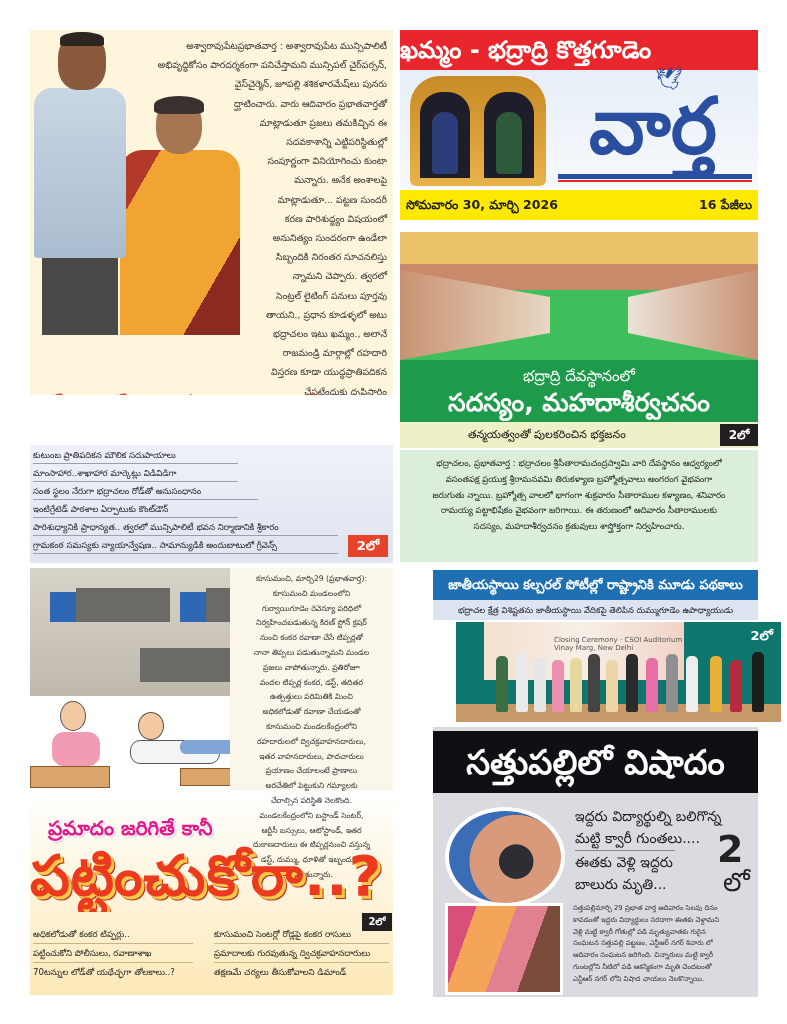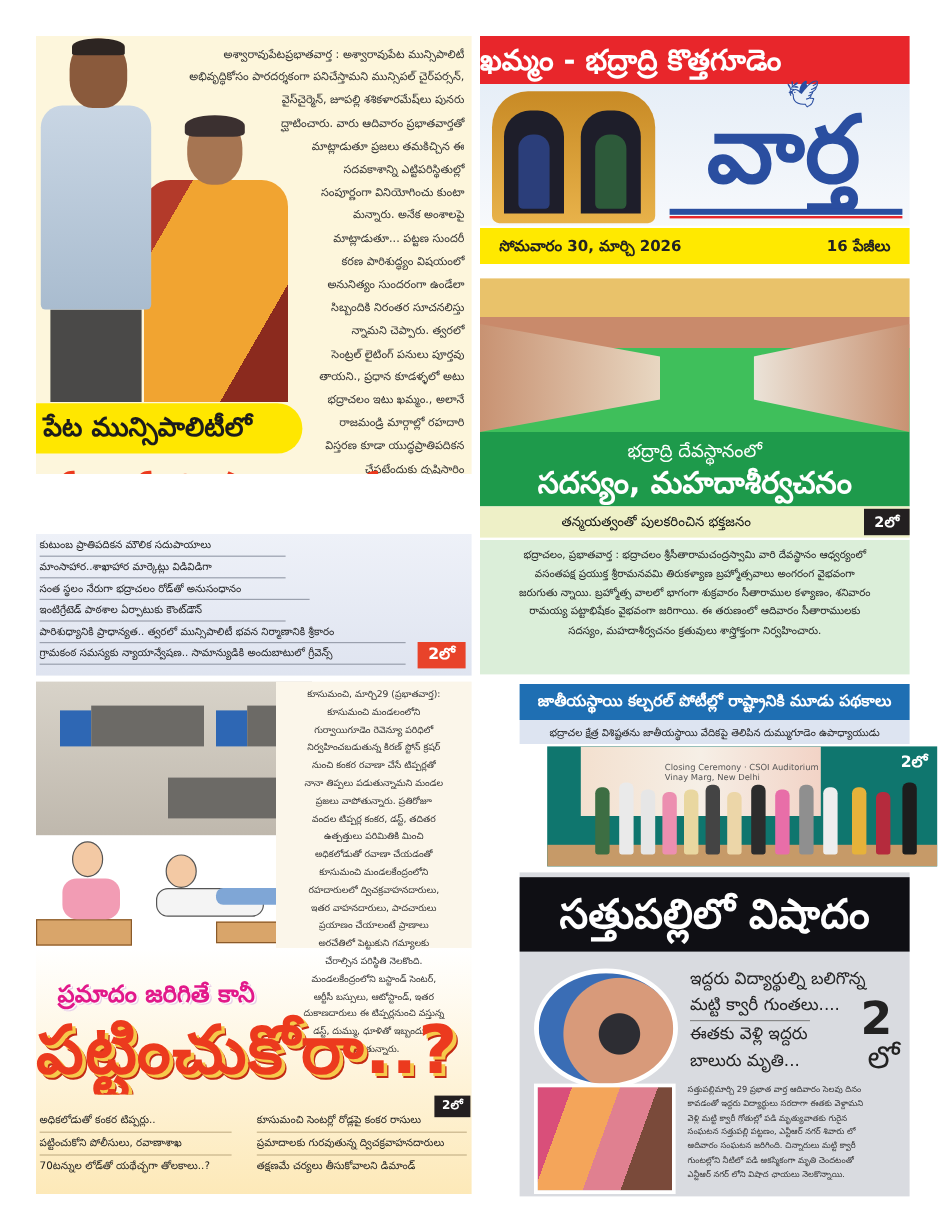--- a/index.html
+++ b/index.html
@@ -37,21 +37,21 @@
   .mast-red { left: 0; top: 0; width: 358px; height: 40px; background: #e8262b; color: #fff; font-size: 24px; font-weight: bold; line-height: 40px; text-align: left; white-space: nowrap; overflow: hidden; }
   .mast-mid { left: 0; top: 40px; width: 358px; height: 118px; background: linear-gradient(#e6eef7,#f7f9fc); }
   .temple { position: absolute; left: 10px; top: 6px; width: 136px; height: 110px; background: linear-gradient(#c88a25,#e8b24a); border-radius: 30px 30px 6px 6px; }
   .temple .niche { position: absolute; top: 16px; width: 50px; height: 86px; background: #1e1e2a; border-radius: 22px 22px 0 0; }
   .temple .n1 { left: 10px; } .temple .n2 { left: 74px; }
   .temple .deity { position: absolute; bottom: 4px; width: 26px; height: 62px; border-radius: 12px 12px 4px 4px; }
   .logo-wordmark { position: absolute; left: 155px; top: 12px; width: 196px; height: 88px; color: #2a4ea0; font-size: 78px; font-weight: bold; line-height: 88px; text-align: center; }
   .logo-bird { position: absolute; left: 255px; top: -4px; font-size: 22px; color: #2a4ea0; }
   .logo-rule-blue { position: absolute; left: 158px; top: 104px; width: 194px; height: 5px; background: #2a4ea0; }
   .logo-rule-red { position: absolute; left: 158px; top: 110px; width: 194px; height: 2px; background: #e8262b; }
-  .mast-date { left: 0; top: 160px; width: 358px; height: 30px; background: #ffe900; font-size: 12.5px; font-weight: bold; line-height: 30px; padding: 0 16px; display: flex; justify-content: space-between; }
+  .mast-date { left: 0; top: 160px; width: 358px; height: 30px; background: #ffe900; font-size: 12.5px; font-weight: bold; line-height: 30px; padding: 0 6px; display: flex; justify-content: space-between; }
 
   
   #temple-story { left: 400px; top: 232px; width: 358px; height: 330px; }
   .ts-photo { left: 0; top: 0; width: 358px; height: 128px; background: linear-gradient(#e9c26a 0 25%, #c98a6b 25% 45%, #3fbf5b 45% 100%); overflow: hidden; }
   .ts-photo .priests-l { position: absolute; left: 0; top: 38px; width: 150px; height: 90px; background: linear-gradient(90deg,#c89272,#e8d7c2); clip-path: polygon(0 0,100% 30%,100% 70%,0 100%); }
   .ts-photo .priests-r { position: absolute; right: 0; top: 38px; width: 130px; height: 90px; background: linear-gradient(270deg,#c89272,#ebe3d8); clip-path: polygon(0 30%,100% 0,100% 100%,0 70%); }
   .ts-green { left: 0; top: 128px; width: 358px; height: 62px; background: #1e9a4b; color: #fff; text-align: center; }
   .ts-kicker { display: block; font-size: 15px; line-height: 24px; padding-top: 4px; }
   .ts-head { display: block; font-size: 25px; font-weight: bold; line-height: 30px; white-space: nowrap; }
   .ts-sub { left: 0; top: 190px; width: 358px; height: 26px; background: #eef0c7; font-size: 11px; line-height: 26px; padding-left: 68px; color: #111; }
@@ -133,21 +133,20 @@
     <span class="lt-text-line">న్నామని చెప్పారు. త్వరలో</span>
     <span class="lt-text-line">సెంట్రల్ లైటింగ్ పనులు పూర్తవు</span>
     <span class="lt-text-line">తాయని., ప్రధాన కూడళ్ళలో అటు</span>
     <span class="lt-text-line">భద్రాచలం ఇటు ఖమ్మం., అలానే</span>
     <span class="lt-text-line">రాజమండ్రి మార్గాల్లో రహదారి</span>
     <span class="lt-text-line">విస్తరణ కూడా యుద్ధప్రాతిపదికన</span>
     <span class="lt-text-line">చేపట్టేందుకు దృష్టిసారిం</span>
     <span class="lt-text-line">చామని వారు వివరించారు.</span>
   </div>
 
-  <div class="abs kicker-yellow">పేట మున్సిపాలిటీలో</div>
   <div class="abs big-red-head">సుపరిపాలన..</div>
 </div>
 
 <div id="bullets-left" class="abs">
   <div class="bullet-line" style="top:2px;width:205px">కుటుంబ ప్రాతిపదికన మౌలిక సదుపాయాలు</div>
   <div class="bullet-line" style="top:20px;width:205px">మాంసాహార..శాఖాహార మార్కెట్లు విడివిడిగా</div>
   <div class="bullet-line" style="top:38px;width:225px">సంత స్థలం నేరుగా భద్రాచలం రోడ్‌తో అనుసంధానం</div>
   <div class="bullet-line" style="top:56px;width:205px">ఇంటిగ్రేటెడ్ పాఠశాల ఏర్పాటుకు కౌంట్‌డౌన్</div>
   <div class="bullet-line" style="top:74px;width:305px">పారిశుధ్యానికి ప్రాధాన్యత.. త్వరలో మున్సిపాలిటీ భవన నిర్మాణానికి శ్రీకారం</div>
   <div class="bullet-line" style="top:92px;width:305px">గ్రామకంఠ సమస్యకు న్యాయాన్వేషణ.. సామాన్యుడికి అందుబాటులో గ్రీవెన్స్</div>

